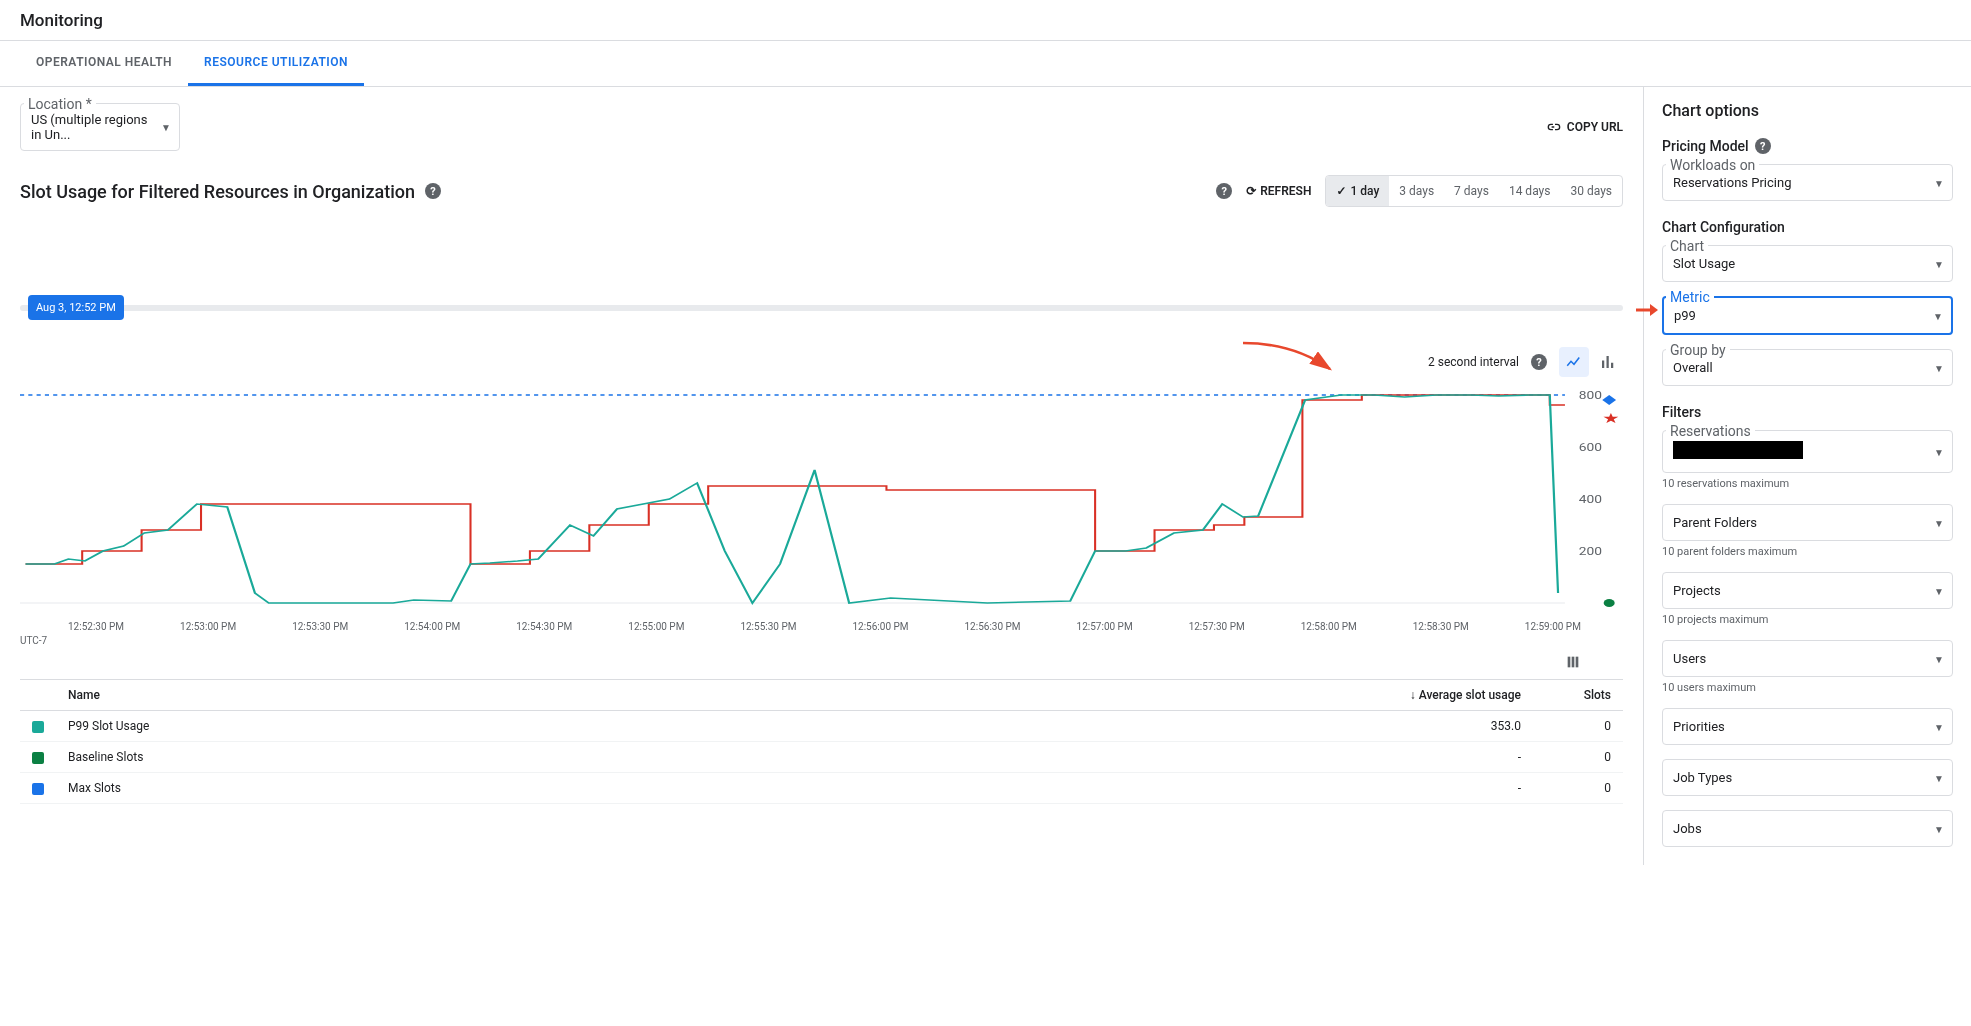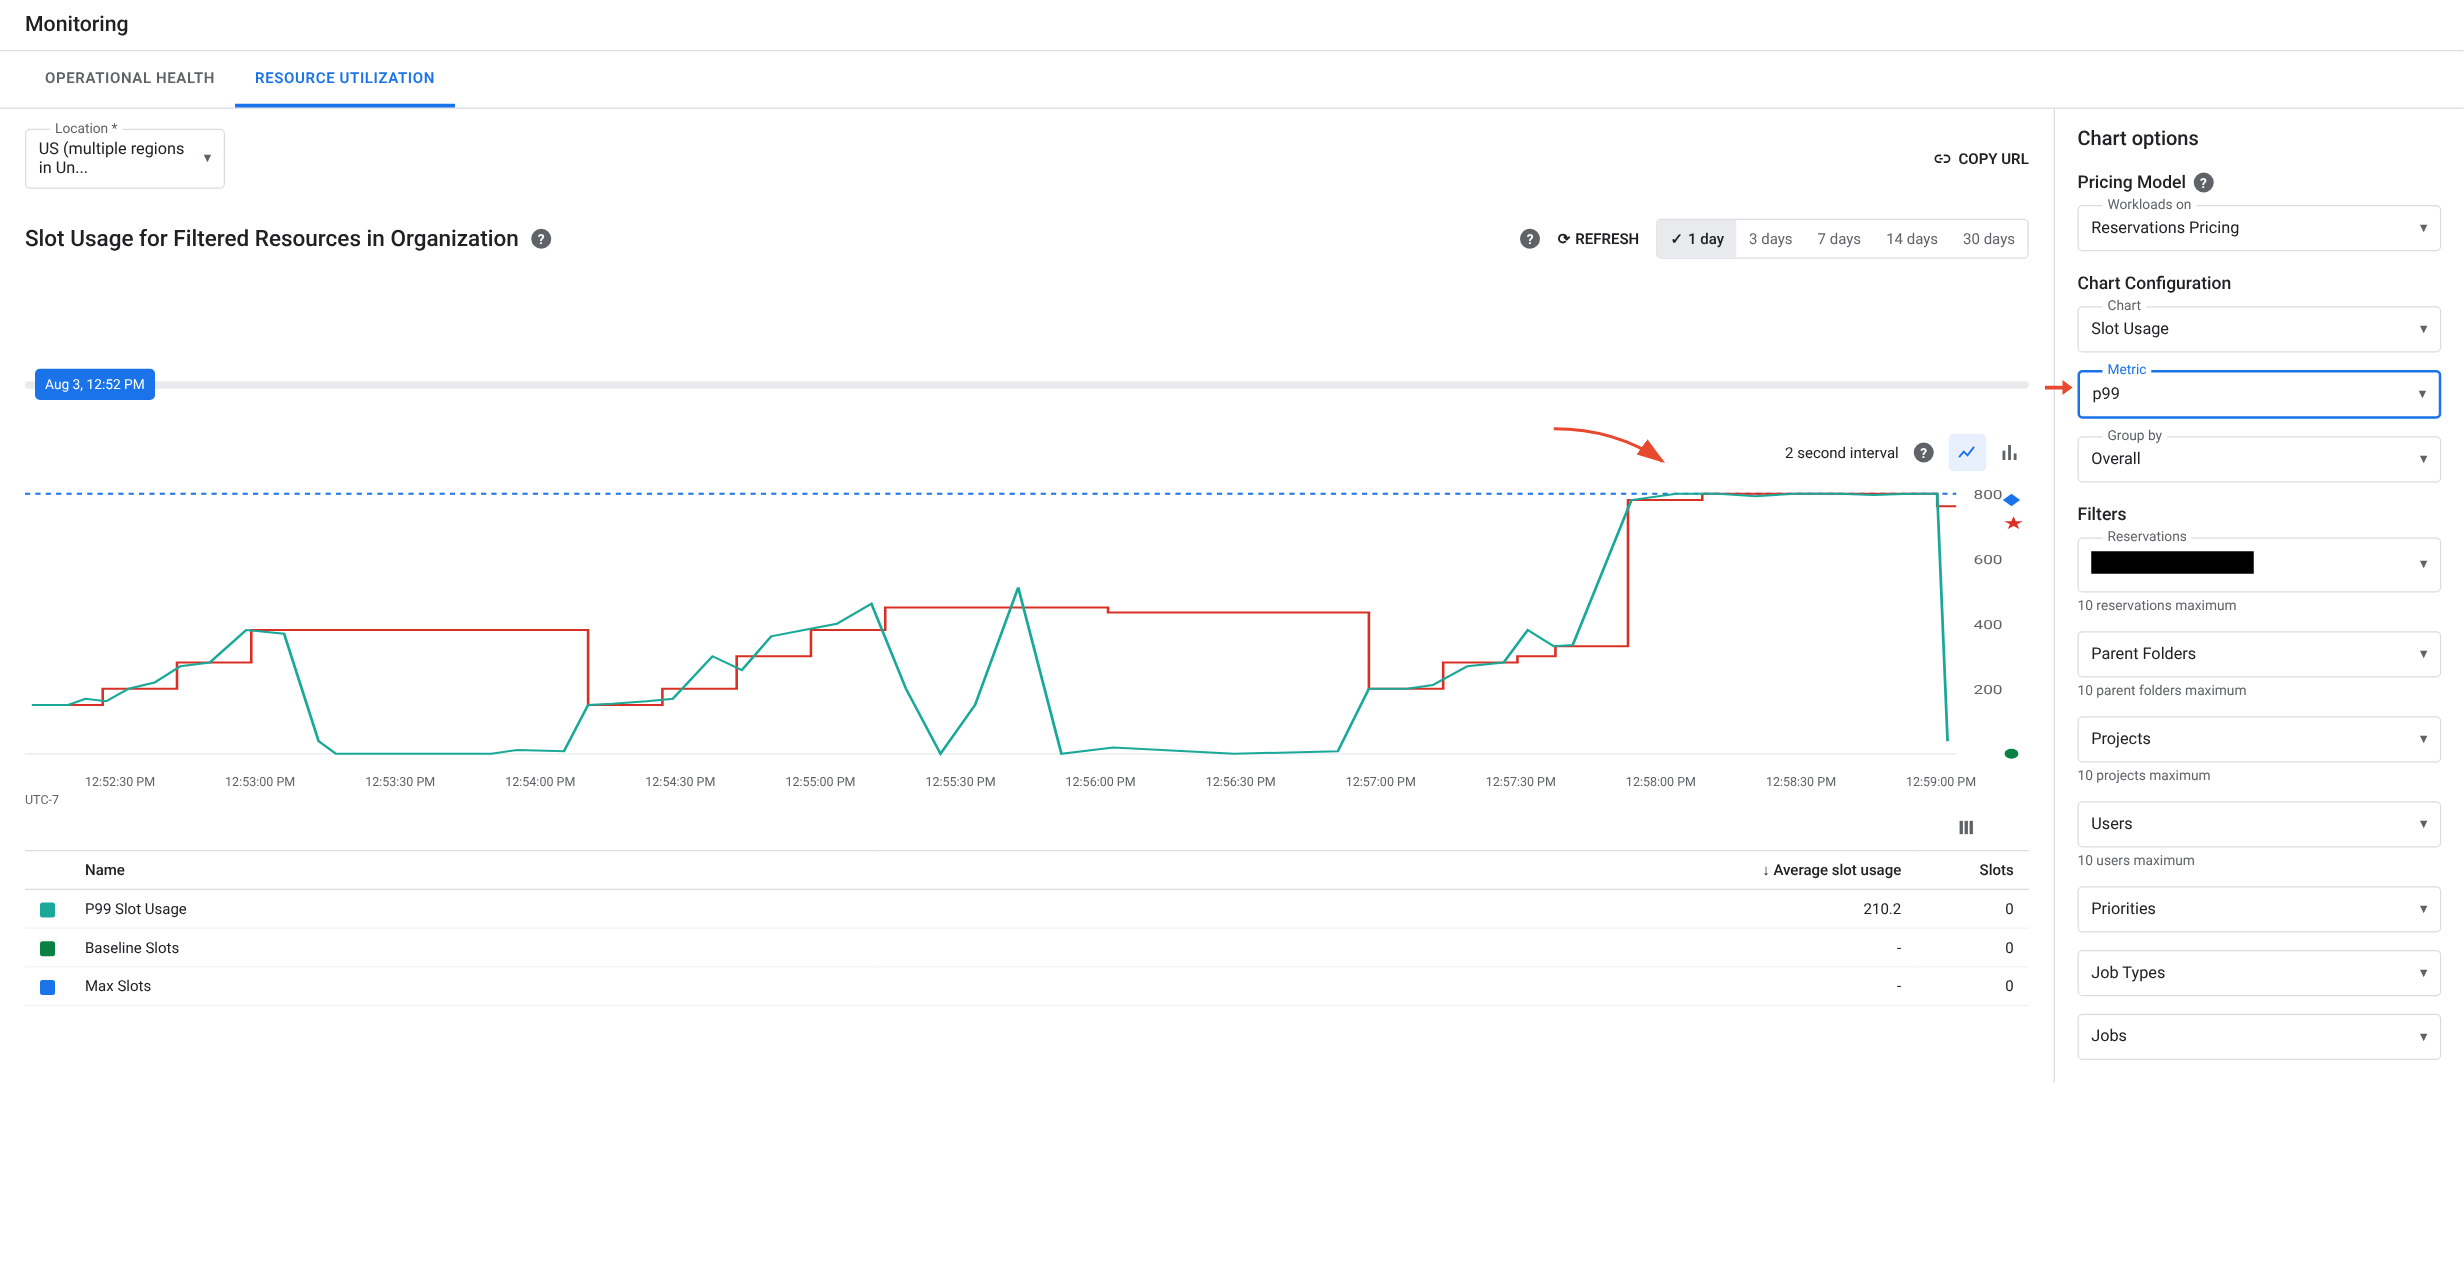--- a/index.html
+++ b/index.html
@@ -21,21 +21,21 @@
   .tab { padding:14px 16px; color:var(--text-med); cursor:pointer; text-transform:uppercase;}
   .tab.active { color:var(--blue); border-bottom:3px solid var(--blue);}
   
   .main-layout { display:flex; }
   .center-col { flex:1; padding:10px 20px 30px; min-width:0;}
   .right-col { width:328px; border-left:1px solid var(--border); padding:14px 18px; position:relative; min-height: 700px;}
   
   .loc-row { display:flex; justify-content:space-between; align-items:center; margin-top:6px;}
   .field { border:1px solid var(--border); border-radius:4px; padding:8px 28px 8px 10px; font-size:13px; position:relative; min-height:20px; display:flex; }
   .field-wrap { position:relative; display:inline-block; }
-  .field-label { position:absolute; top:-7px; left:20px; background:#fff; padding:0 4px; font-size:11px; color:var(--text-med); z-index:1;}
+  .field-label { position:absolute; top:-7px; left:4px; background:#fff; padding:0 4px; font-size:14px; color:var(--text-med); z-index:1;}
   .field .caret, .select-full .caret { position:absolute; right:8px; top:50%; transform:translateY(-50%); font-size:10px; color:var(--text-med);}
   
   .copy-url { display:flex; align-items:center; gap:6px; font-size:12px; font-weight:600; color:var(--text-dark); cursor:pointer;}
   .copy-url svg { width:16px; height:16px; }
   
   .heading-row { display:flex; justify-content:space-between; align-items:center; margin-top:24px; }
   .heading { font-size:18px; font-weight:500; display:flex; align-items:center; gap:10px;}
   .help-dot { width:16px; height:16px; border-radius:50%; background:#5f6368; color:#fff; font-size:11px; display:inline-flex; align-items:center; justify-content:center; font-weight:bold;}
   
   .toolbar { display:flex; align-items:center; gap:14px; font-size:12px; color:var(--text-dark);}
@@ -220,21 +220,21 @@
           <th style="width:34px;"></th>
           <th>Name</th>
           <th class="right"><span style="font-weight:bold;">↓ </span><span>Average slot usage</span></th>
           <th class="right" style="width:90px;">Slots</th>
         </tr>
       </thead>
       <tbody id="legend-body">
           <tr>
             <td><span class="swatch" style="background:#1aa999"></span></td>
   <td>P99 Slot Usage</td>
-  <td class="right">210.2</td>
+  <td class="right">353.0</td>
   <td class="right">0</td>
           </tr>
           <tr>
             <td><span class="swatch" style="background:#0b8043"></span></td>
   <td>Baseline Slots</td>
   <td class="right">-</td>
   <td class="right">0</td>
           </tr>
           <tr>
             <td><span class="swatch" style="background:#1a73e8"></span></td>

